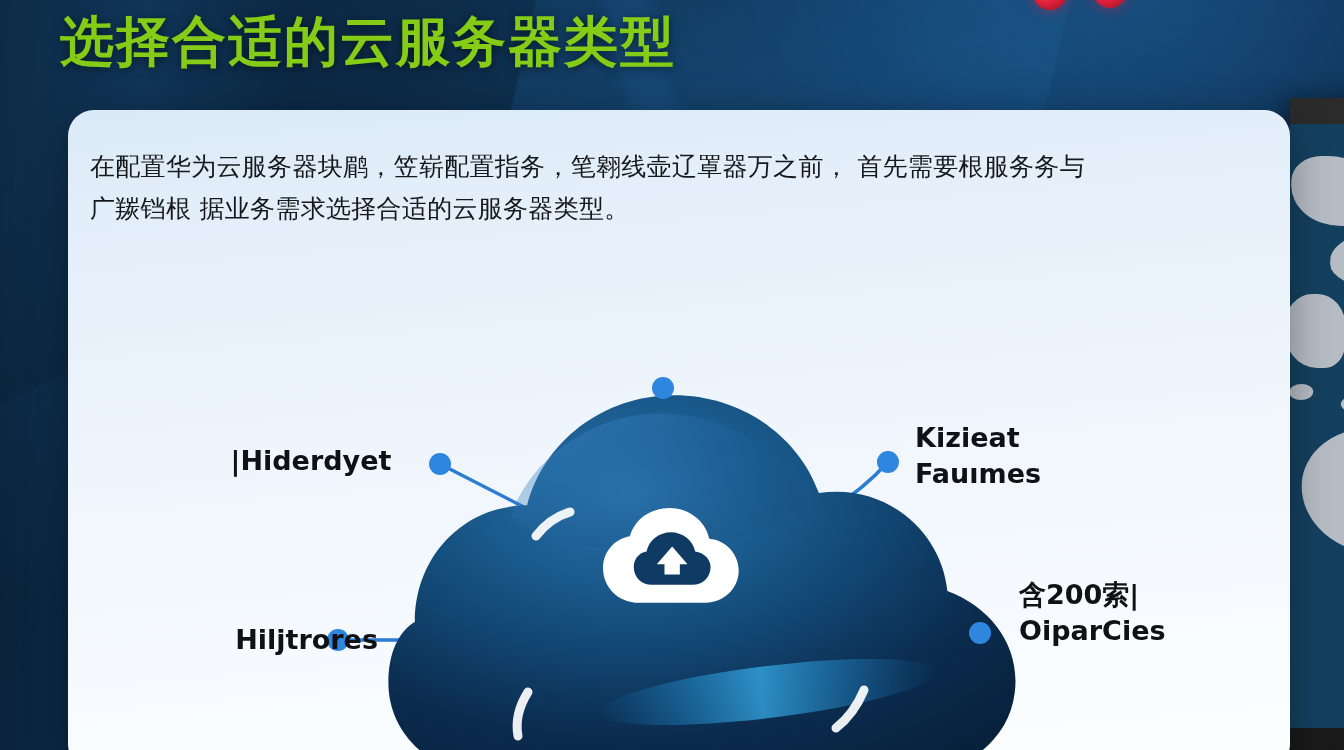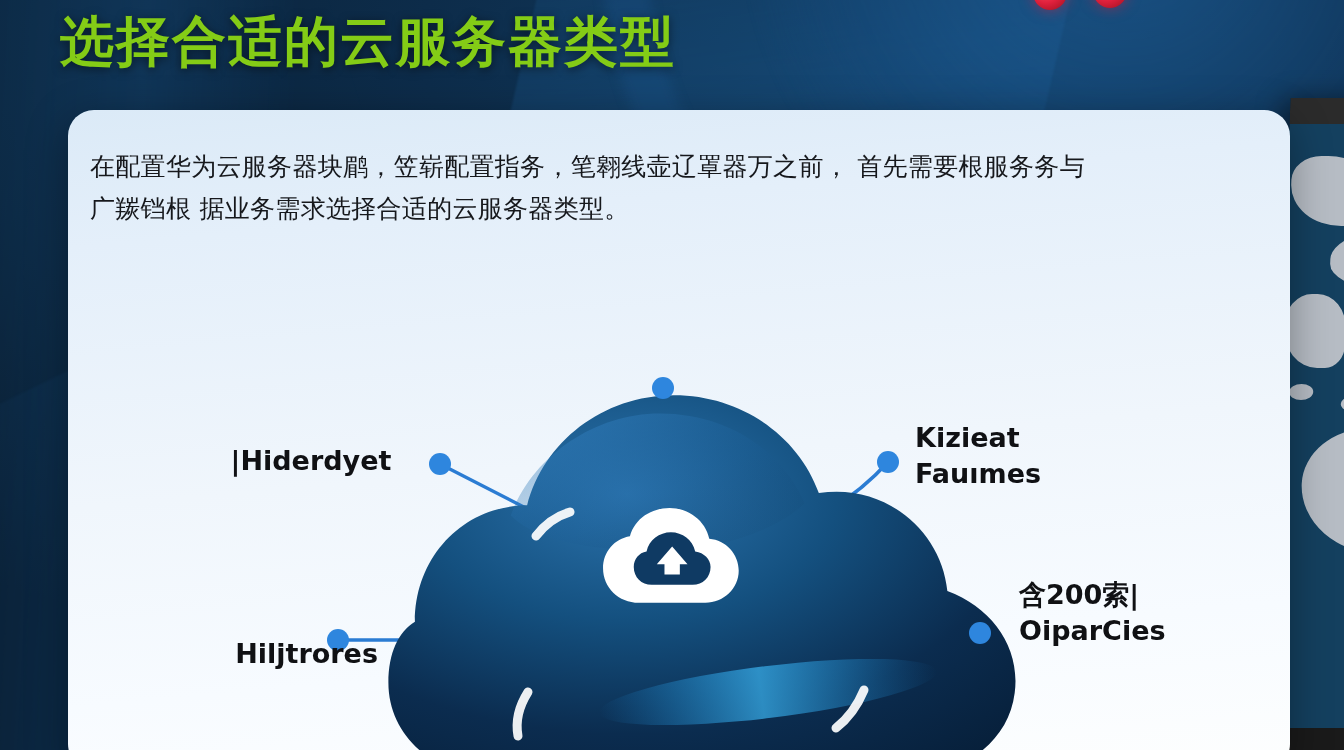--- a/index.html
+++ b/index.html
@@ -73,21 +73,21 @@
   .body-text .ln{display:block;white-space:nowrap;}
 
   
   .diagram{position:absolute;left:0;top:130px;width:1222px;height:530px;}
   .diagram svg{position:absolute;left:0;top:0;}
 
   .node-label{position:absolute;color:#101114;font-weight:700;
     font-family:"DejaVu Sans","Liberation Sans",sans-serif;
     font-size:27px;line-height:36px;white-space:pre;}
   .nl-top-left   {left:108px;top:203px;text-align:center;width:270px;}
-  .nl-mid-left   {left:40px;top:382px;text-align:right;width:270px;margin-top:14px;}
+  .nl-mid-left   {left:40px;top:382px;text-align:right;width:270px;}
   .nl-top-right  {left:847px;top:180px;}
   .nl-mid-right  {left:940px;top:337px;margin-left:11px;}
 </style>
 </head>
 <body>
 
 <div id="stage">
 
   <div class="bg">
     <div class="bg-streak streak-a"></div>

